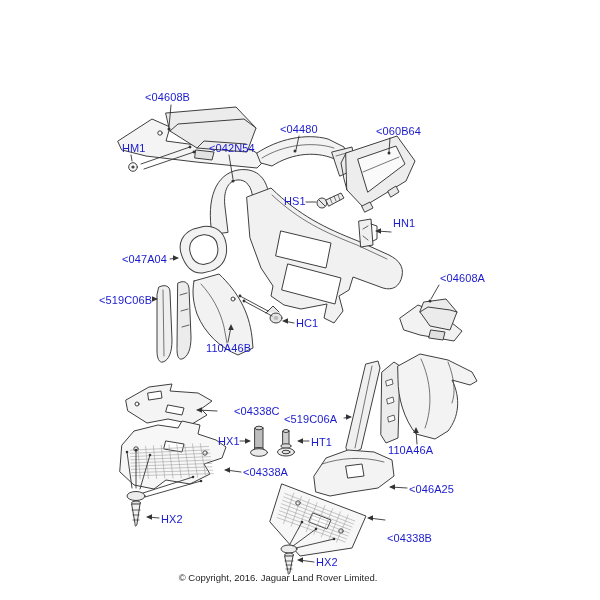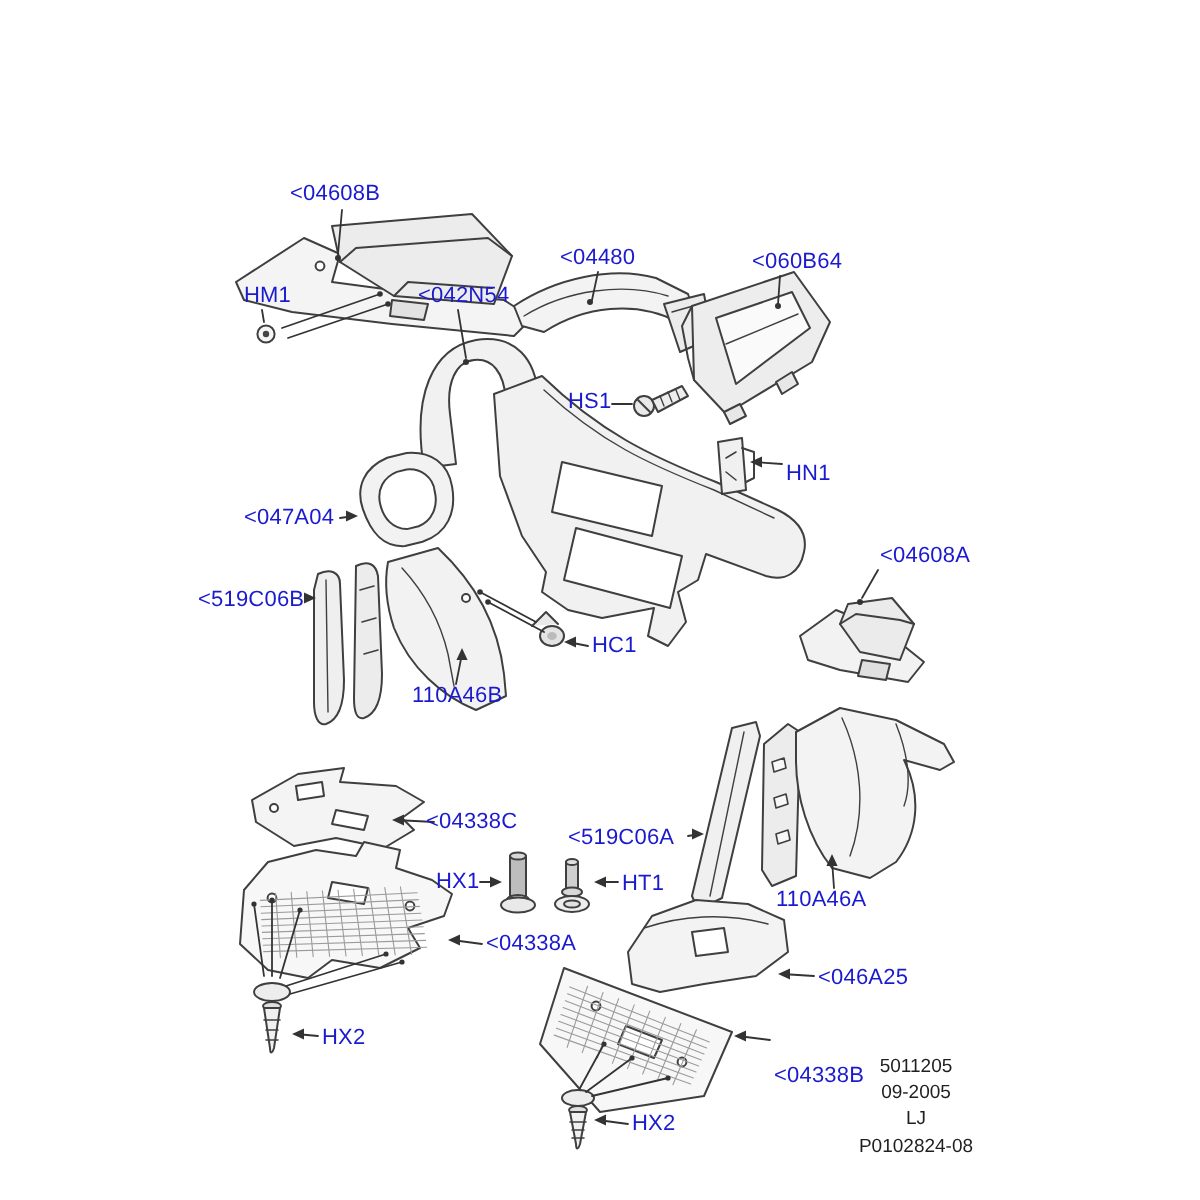--- a/index.html
+++ b/index.html
@@ -285,37 +285,32 @@
     </g>
   </g>
 </svg>
 
   <div class="callout" style="left:145px;top:92px">&lt;04608B</div>
   <div class="callout" style="left:122px;top:143px">HM1</div>
   <div class="callout" style="left:209px;top:143px">&lt;042N54</div>
   <div class="callout" style="left:280px;top:124px">&lt;04480</div>
   <div class="callout" style="left:376px;top:126px">&lt;060B64</div>
   <div class="callout" style="left:284px;top:196px">HS1</div>
-  <div class="callout" style="left:393px;top:232px">HN1</div>
+  <div class="callout" style="left:393px;top:218px">HN1</div>
   <div class="callout" style="left:122px;top:254px">&lt;047A04</div>
   <div class="callout" style="left:440px;top:273px">&lt;04608A</div>
   <div class="callout" style="left:99px;top:295px">&lt;519C06B</div>
   <div class="callout" style="left:296px;top:318px">HC1</div>
   <div class="callout" style="left:206px;top:343px">110A46B</div>
-  <div class="callout" style="left:213px;top:406px">&lt;04338C</div>
+  <div class="callout" style="left:234px;top:406px">&lt;04338C</div>
   <div class="callout" style="left:284px;top:414px">&lt;519C06A</div>
   <div class="callout" style="left:218px;top:436px">HX1</div>
   <div class="callout" style="left:311px;top:437px">HT1</div>
   <div class="callout" style="left:243px;top:467px">&lt;04338A</div>
   <div class="callout" style="left:388px;top:445px">110A46A</div>
   <div class="callout" style="left:409px;top:484px">&lt;046A25</div>
   <div class="callout" style="left:387px;top:533px">&lt;04338B</div>
   <div class="callout" style="left:161px;top:514px">HX2</div>
   <div class="callout" style="left:316px;top:557px">HX2</div>
 
-  <div class="plate">
-    <div>5011205</div>
-    <div>09-2005</div>
-    <div>LJ</div>
-    <div>P0102824-08</div>
-  </div>
-
+
+  <div class="copyright">© Copyright, 2016. Jaguar Land Rover Limited.</div>
 </div>
 
 </body></html>

